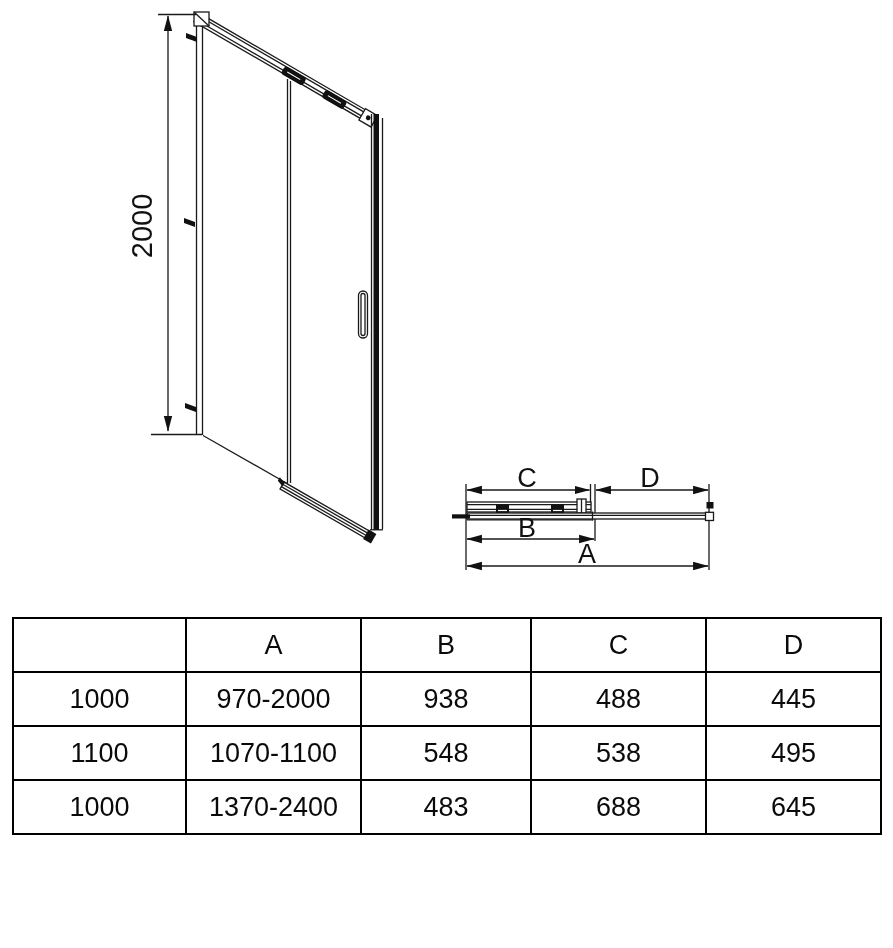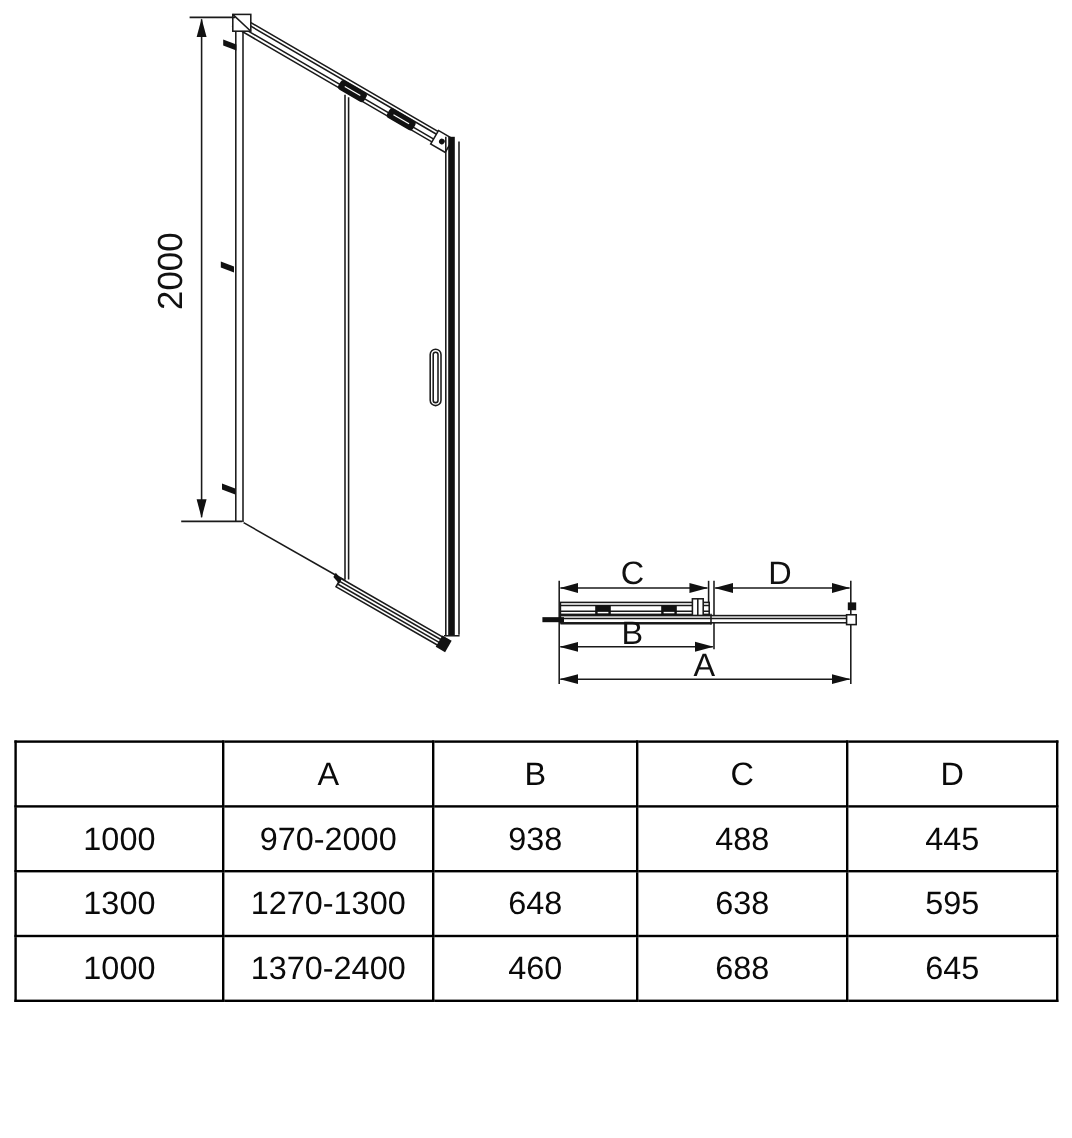--- a/index.html
+++ b/index.html
@@ -193,27 +193,27 @@
   </thead>
   <tbody>
     <tr>
       <td>1000</td>
       <td>970-2000</td>
       <td>938</td>
       <td>488</td>
       <td>445</td>
     </tr>
     <tr>
-      <td>1300</td>
-      <td>1270-1300</td>
-      <td>648</td>
-      <td>638</td>
-      <td>595</td>
+      <td>1100</td>
+      <td>1070-1100</td>
+      <td>548</td>
+      <td>538</td>
+      <td>495</td>
     </tr>
     <tr>
       <td>1000</td>
       <td>1370-2400</td>
-      <td>460</td>
+      <td>483</td>
       <td>688</td>
       <td>645</td>
     </tr>
   </tbody>
 </table>
 
 </body></html>

